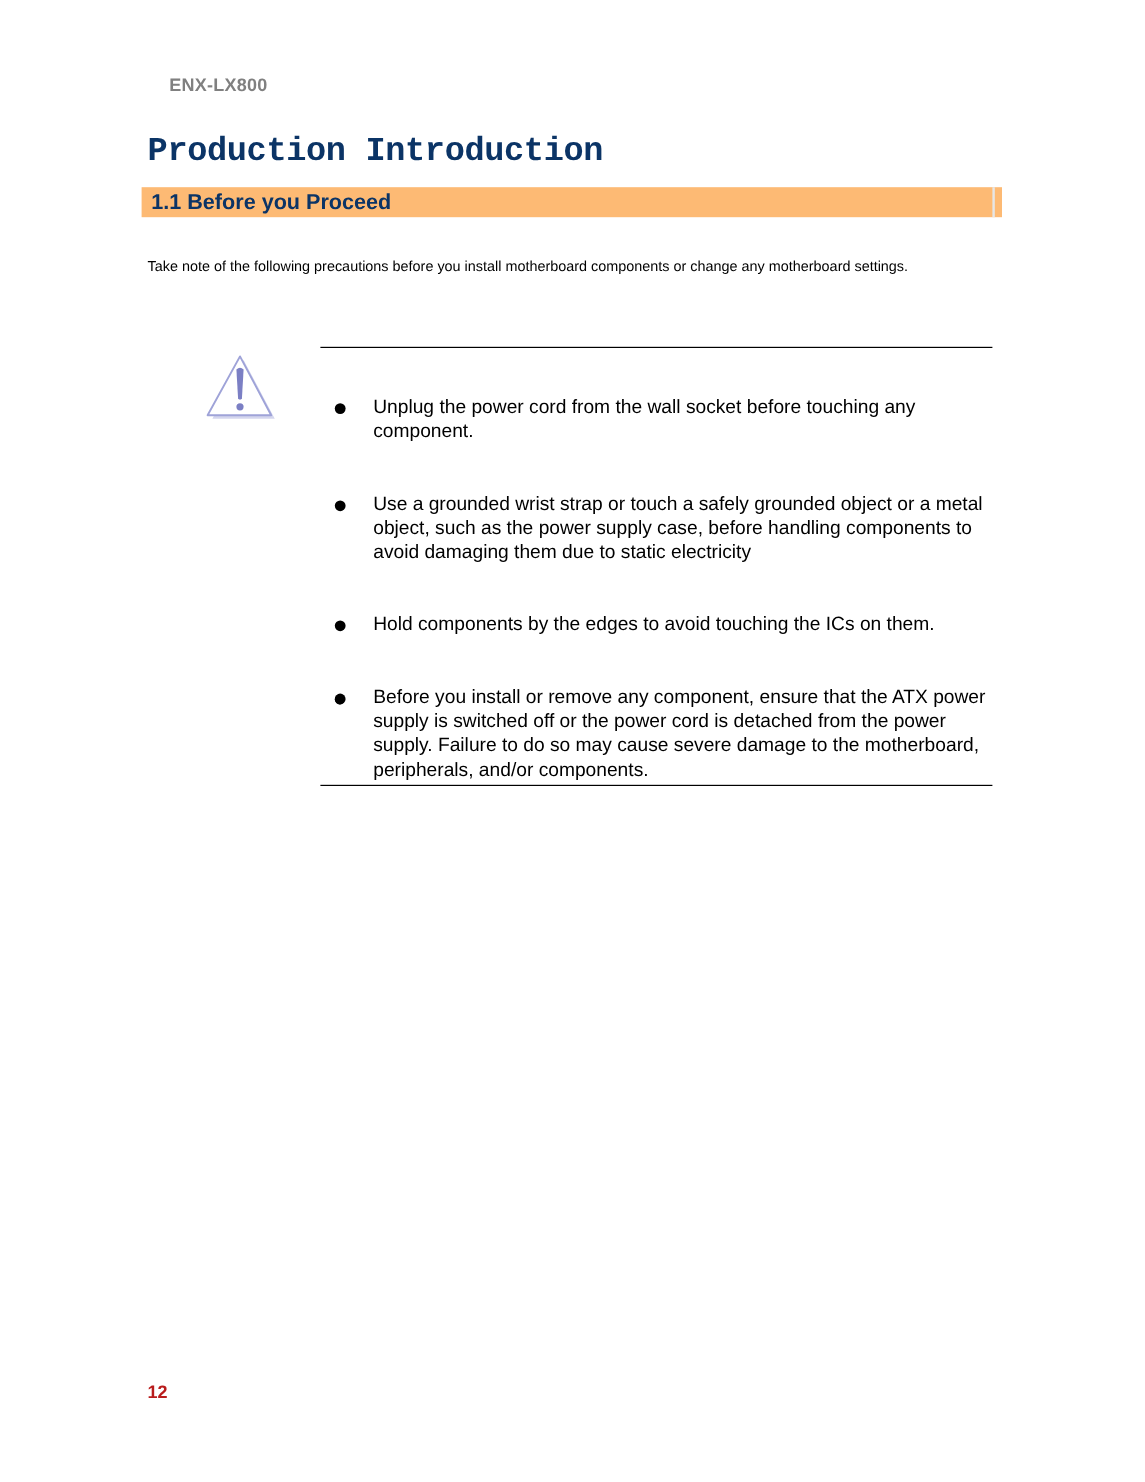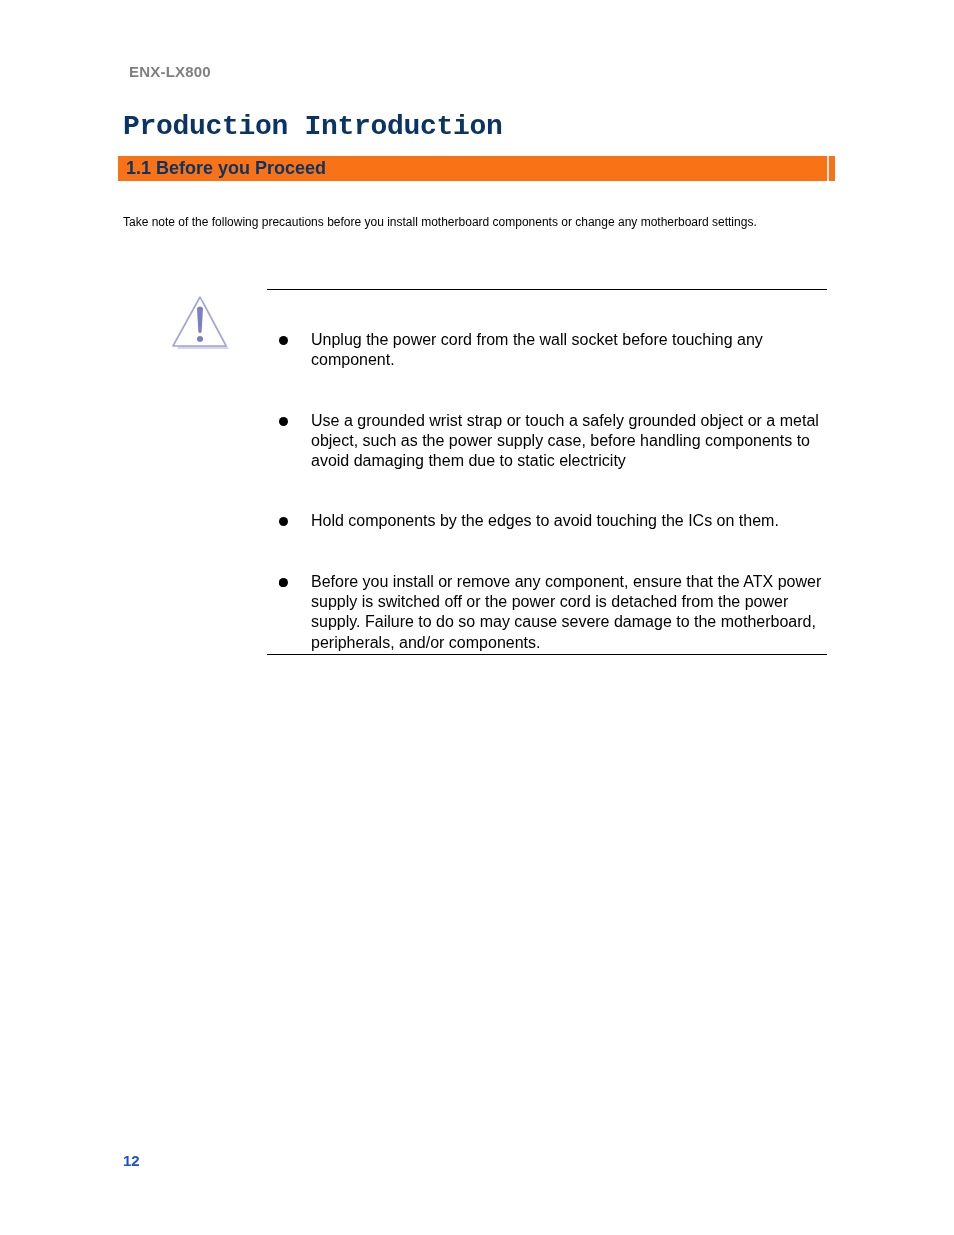--- a/index.html
+++ b/index.html
@@ -10,21 +10,21 @@
     body {
       width: 954px;
       height: 1235px;
       position: relative;
       font-family: "Liberation Sans", sans-serif;
       color: #000;
       overflow: hidden;
     }
     .header-model {
       position: absolute;
-      left: 129px;
+      left: 141px;
       top: 63px;
       font-size: 15px;
       font-weight: bold;
       color: #808080;
       letter-spacing: 0.2px;
     }
     .page-title {
       position: absolute;
       left: 123px;
       top: 111px;
@@ -34,21 +34,21 @@
       color: #0b3466;
       margin: 0;
       letter-spacing: -0.3px;
     }
     .section-bar {
       position: absolute;
       left: 118px;
       top: 156px;
       width: 717px;
       height: 25px;
-      background: #f97316;
+      background: #fdba74;
     }
     .section-bar .divider {
       position: absolute;
       right: 6px;
       top: 0;
       width: 2px;
       height: 25px;
       background: #e6e6e6;
     }
     .section-heading {
@@ -115,21 +115,21 @@
     }
     .notes-list li:first-child {
       padding-top: 0;
     }
     .page-number {
       position: absolute;
       left: 123px;
       top: 1152px;
       font-size: 15px;
       font-weight: bold;
-      color: #1d4ed8;
+      color: #b91c1c;
     }
   </style>
 </head>
 <body>
 
 <div>
 
   <div class="header-model">ENX-LX800</div>
 
   <h1 class="page-title">Production Introduction</h1>

